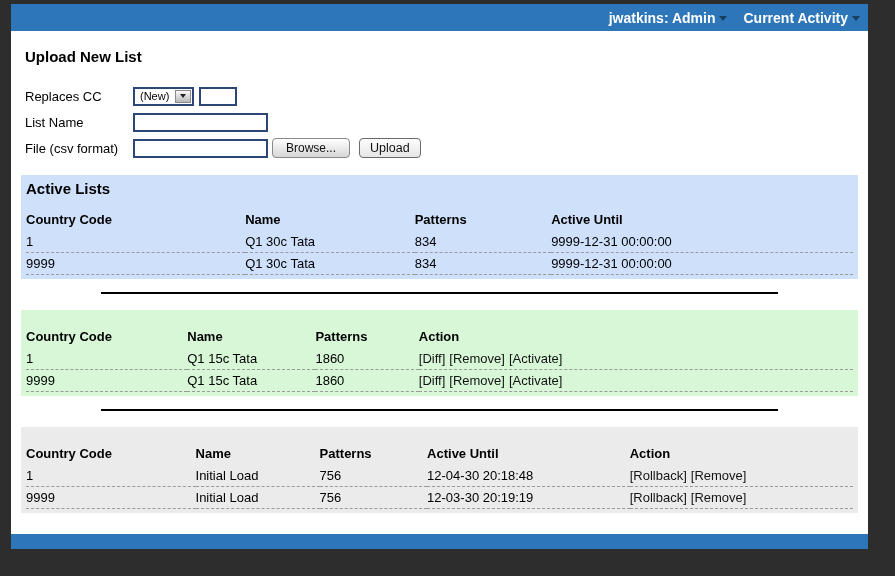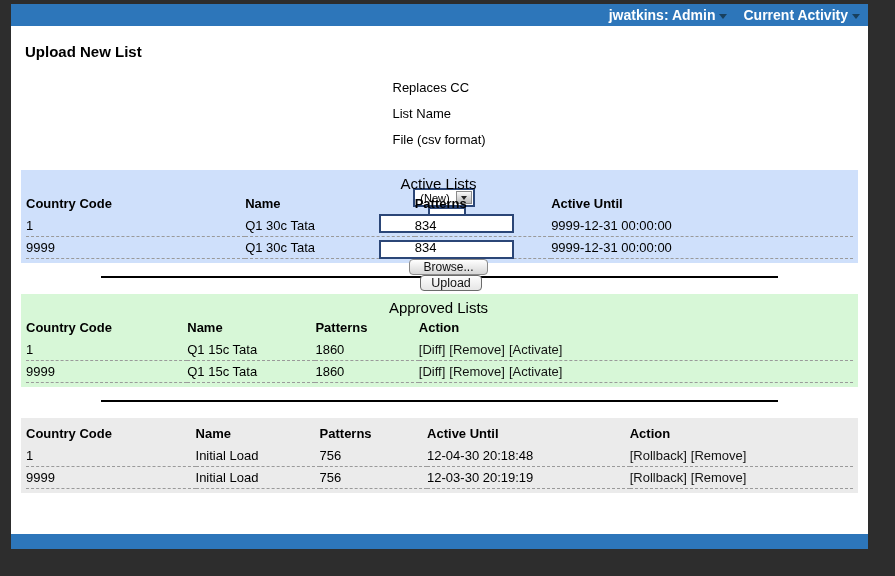--- a/index.html
+++ b/index.html
@@ -12,21 +12,21 @@
   }
   .page {
     position: absolute;
     left: 11px; top: 4px;
     width: 857px; height: 545px;
     background: #ffffff;
     overflow: hidden;
   }
   
   .topbar {
-    height: 22px;
+    height: 27px;
     background: #2d76ba;
     display: flex;
     justify-content: flex-end;
     align-items: center;
     gap: 16px;
     padding-right: 8px;
     color: #ffffff;
     font-size: 14px;
     font-weight: 600;
   }
@@ -39,21 +39,21 @@
     margin-top: 2px;
   }
   
   h1.page-title {
     font-size: 15px;
     font-weight: bold;
     color: #000;
     margin: 17px 0 0 14px;
   }
   .form { margin: 20px 0 0 14px; font-size: 13px; color: #000; }
-  .frow { display: flex; align-items: center; margin-bottom: 4px; height: 22px; flex-direction: column; }
+  .frow { display: flex; align-items: center; margin-bottom: 4px; height: 22px; }
   .frow label { width: 108px; flex: 0 0 108px; }
   .ti {
     border: 2px solid #2b4677;
     height: 19px;
     font-size: 12px;
     padding: 1px 3px;
     font-family: "Liberation Sans", sans-serif;
     background: #fff;
   }
   .ti.small { width: 38px; }
@@ -107,27 +107,27 @@
   }
   
   .section {
     margin: 16px 10px 0 10px;
     padding: 4px 5px;
   }
   .section.active-bg   { background: #cfe0fb; }
   .section.approved-bg { background: #d7f7d7; }
   .section.old-bg      { background: #ebebeb; }
   .sec-title {
-    text-align: center;
-    font-weight: normal;
+    text-align: left;
+    font-weight: bold;
     font-size: 15px;
     color: #000;
     padding: 1px 2px 0 0;
   }
-  table { width: 100%; border-collapse: collapse; margin-top: 2px; font-size: 13px; color: #000; }
+  table { width: 100%; border-collapse: collapse; margin-top: 13px; font-size: 13px; color: #000; }
   th { text-align: left; font-weight: bold; padding: 2px 0 4px 0; }
   td { padding: 3px 0 3px 0; border-bottom: 1px dashed #9a9a9a; }
   a.action-link { color: #141414; text-decoration: none; cursor: pointer; margin-right: 4px; }
   hr.sep {
     border: none;
     height: 2px;
     background: #000;
     width: 79%;
     margin: 13px auto 0 auto;
   }
@@ -209,21 +209,20 @@
           <td>834</td>
           <td>9999-12-31 00:00:00</td>
         </tr>
       </tbody>
     </table>
   </div>
 
   <hr class="sep">
 
   <div class="section approved-bg">
-    <div class="sec-title">Approved Lists</div>
     <table>
       <colgroup>
           <col style="width:19.5%">
           <col style="width:15.5%">
           <col style="width:12.5%">
           <col style="width:52.5%">
         </colgroup>
       <thead>
         <tr>
           <th>Country Code</th>

